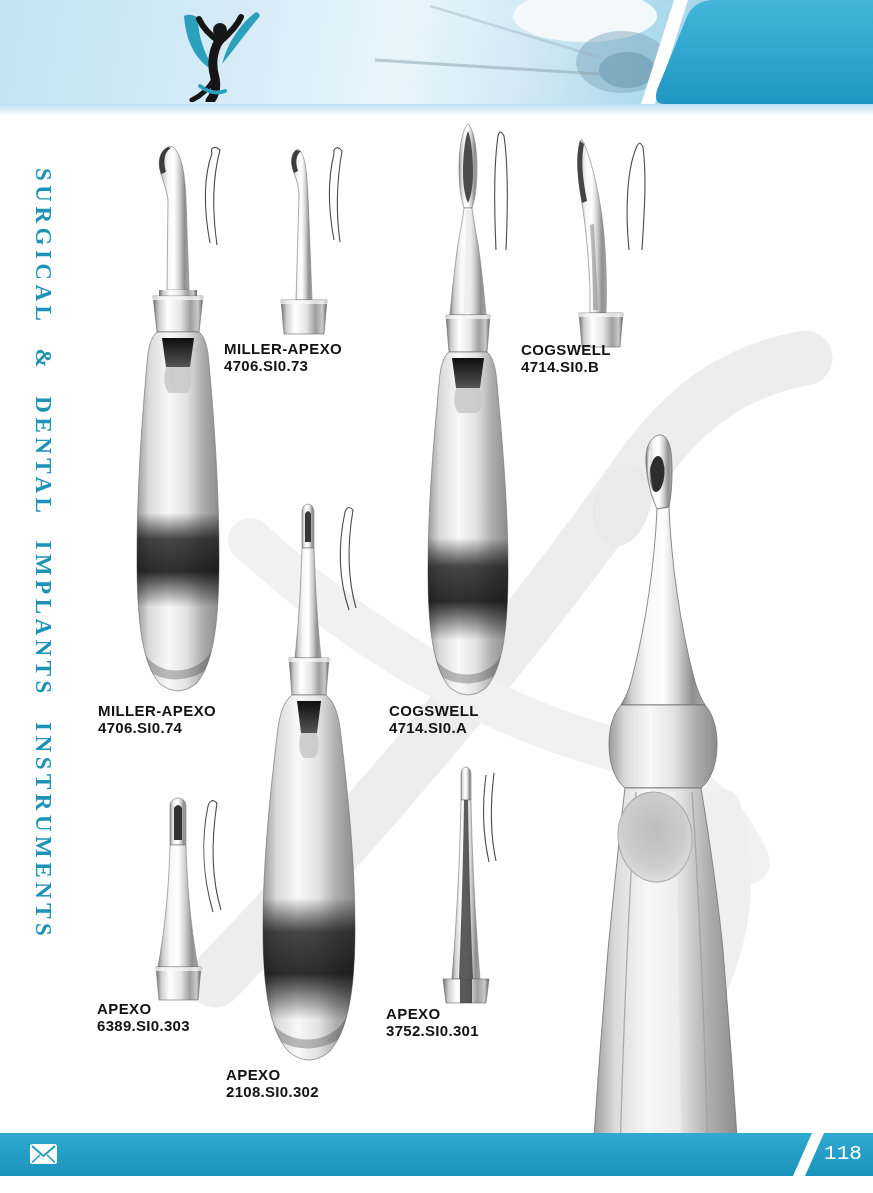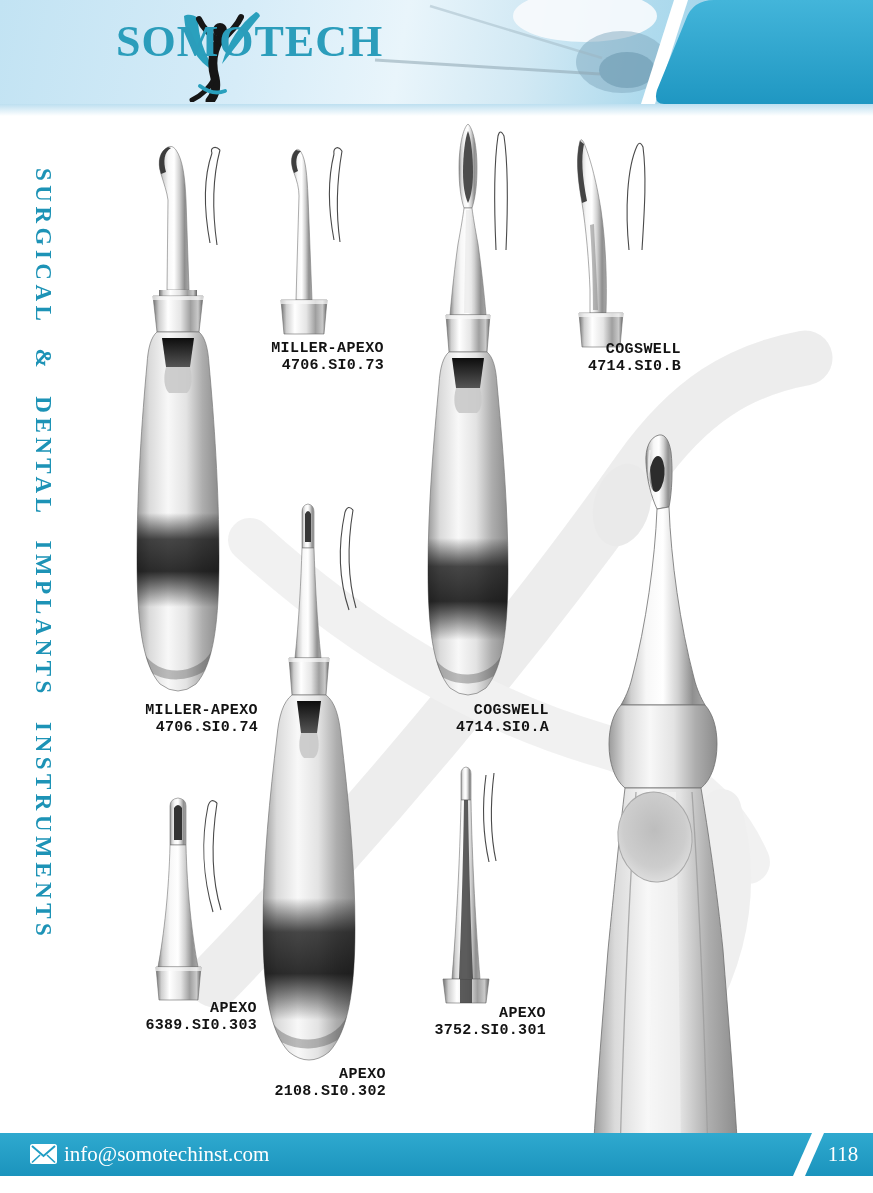--- a/index.html
+++ b/index.html
@@ -19,35 +19,35 @@
        font-weight:bold;font-size:16px;color:#161616;letter-spacing:15px;white-space:nowrap;}
   .cat-label{position:absolute;left:676px;top:47px;width:190px;text-align:center;
        font-weight:bold;font-size:26px;color:#ffffff;letter-spacing:.5px;}
 
   
   .side-text{position:absolute;left:56px;top:168px;transform:rotate(90deg);transform-origin:0 0;
        white-space:nowrap;font-family:"Liberation Serif",serif;font-weight:bold;font-size:23px;
        color:#1d93b6;letter-spacing:4.5px;word-spacing:14px;}
 
   
-  .plabel{position:absolute;width:160px;text-align:right;color:#131313;font-family:Liberation Mono, monospace;}
+  .plabel{position:absolute;width:160px;text-align:left;color:#131313;}
   .pname{font-weight:bold;font-size:15px;letter-spacing:.4px;}
   .pcode{font-weight:bold;font-size:15px;letter-spacing:.3px;}
   .pl0{left:224px;top:340px;} .pl1{left:521px;top:341px;}
   .pl2{left:98px; top:702px;} .pl3{left:389px;top:702px;}
   .pl4{left:97px; top:1000px;} .pl5{left:226px;top:1066px;}
   .pl6{left:386px;top:1005px;}
 
   
   .ftr{position:absolute;left:0;top:1133px;width:873px;height:43px;
        background:linear-gradient(#2fa9cf,#1b94bd);}
   .ftr-email{position:absolute;left:64px;top:1142px;font-family:"Liberation Serif",serif;
        font-size:21px;color:#ffffff;}
   .ftr-page{position:absolute;left:820px;top:1142px;width:46px;text-align:center;
-       font-family:Liberation Serif, serif;font-size:21px;color:#ffffff;}
+       font-family:Liberation Mono, monospace;font-size:21px;color:#ffffff;}
   .art{position:absolute;left:0;top:0;}
 </style>
 </head>
 <body>
 
 <div class="page">
 
   <header class="hdr">
     <svg class="hdr-deco" width="873" height="104" viewBox="0 0 873 104">
       <defs>
@@ -73,21 +73,20 @@
     <svg class="logo" width="100" height="96" viewBox="0 0 100 96">
       <path d="M14,10 C16,36 26,56 46,66 C34,48 28,30 28,12 C23,8 17,8 14,10 Z" fill="#2aa0bd"></path>
       <path d="M86,6 C70,18 58,36 52,58 C64,44 75,28 90,10 C89,7 87,6 86,6 Z" fill="#2aa0bd"></path>
       <circle cx="50" cy="24" r="7" fill="#161616"></circle>
       <path d="M50,33 C43,44 41,58 45,72 C47,82 45,89 40,95" fill="none" stroke="#161616" stroke-width="9" stroke-linecap="round"></path>
       <path d="M50,36 C41,30 33,22 29,13" fill="none" stroke="#161616" stroke-width="6" stroke-linecap="round"></path>
       <path d="M50,36 C59,28 67,20 71,11" fill="none" stroke="#161616" stroke-width="6" stroke-linecap="round"></path>
       <path d="M45,72 C39,82 31,90 22,94" fill="none" stroke="#161616" stroke-width="5" stroke-linecap="round"></path>
       <path d="M30,80 C38,86 47,88 55,85" fill="none" stroke="#2aa0bd" stroke-width="4" stroke-linecap="round"></path>
     </svg>
-    <div class="brand-name">SOMOTECH</div>
   </header>
   <div class="hdr-fade"></div>
 
   <div class="side-text">SURGICAL &amp; DENTAL IMPLANTS INSTRUMENTS</div>
 
   <svg class="art" width="873" height="1193" viewBox="0 0 873 1193">
     <defs>
       <linearGradient id="mA" x1="0" y1="0" x2="1" y2="0">
         <stop offset="0" stop-color="#858585"></stop>
           <stop offset=".12" stop-color="#cfcfcf"></stop>
@@ -305,16 +304,15 @@
     <svg width="873" height="43" viewBox="0 0 873 43">
       <polygon points="824,0 812,0 793,43 805,43" fill="#ffffff"></polygon>
       <g>
         <rect x="30" y="11" width="27" height="20" rx="2.5" fill="#ffffff"></rect>
         <polyline points="32,13 43.5,23 55,13" fill="none" stroke="#1f9dc4" stroke-width="2"></polyline>
         <line x1="32" y1="29.5" x2="40" y2="22" stroke="#1f9dc4" stroke-width="1.6"></line>
         <line x1="55" y1="29.5" x2="47" y2="22" stroke="#1f9dc4" stroke-width="1.6"></line>
       </g>
     </svg>
   </footer>
-  <div class="ftr-email">info@somotechinst.com</div>
   <div class="ftr-page">118</div>
 
 </div>
 
 </body></html>

